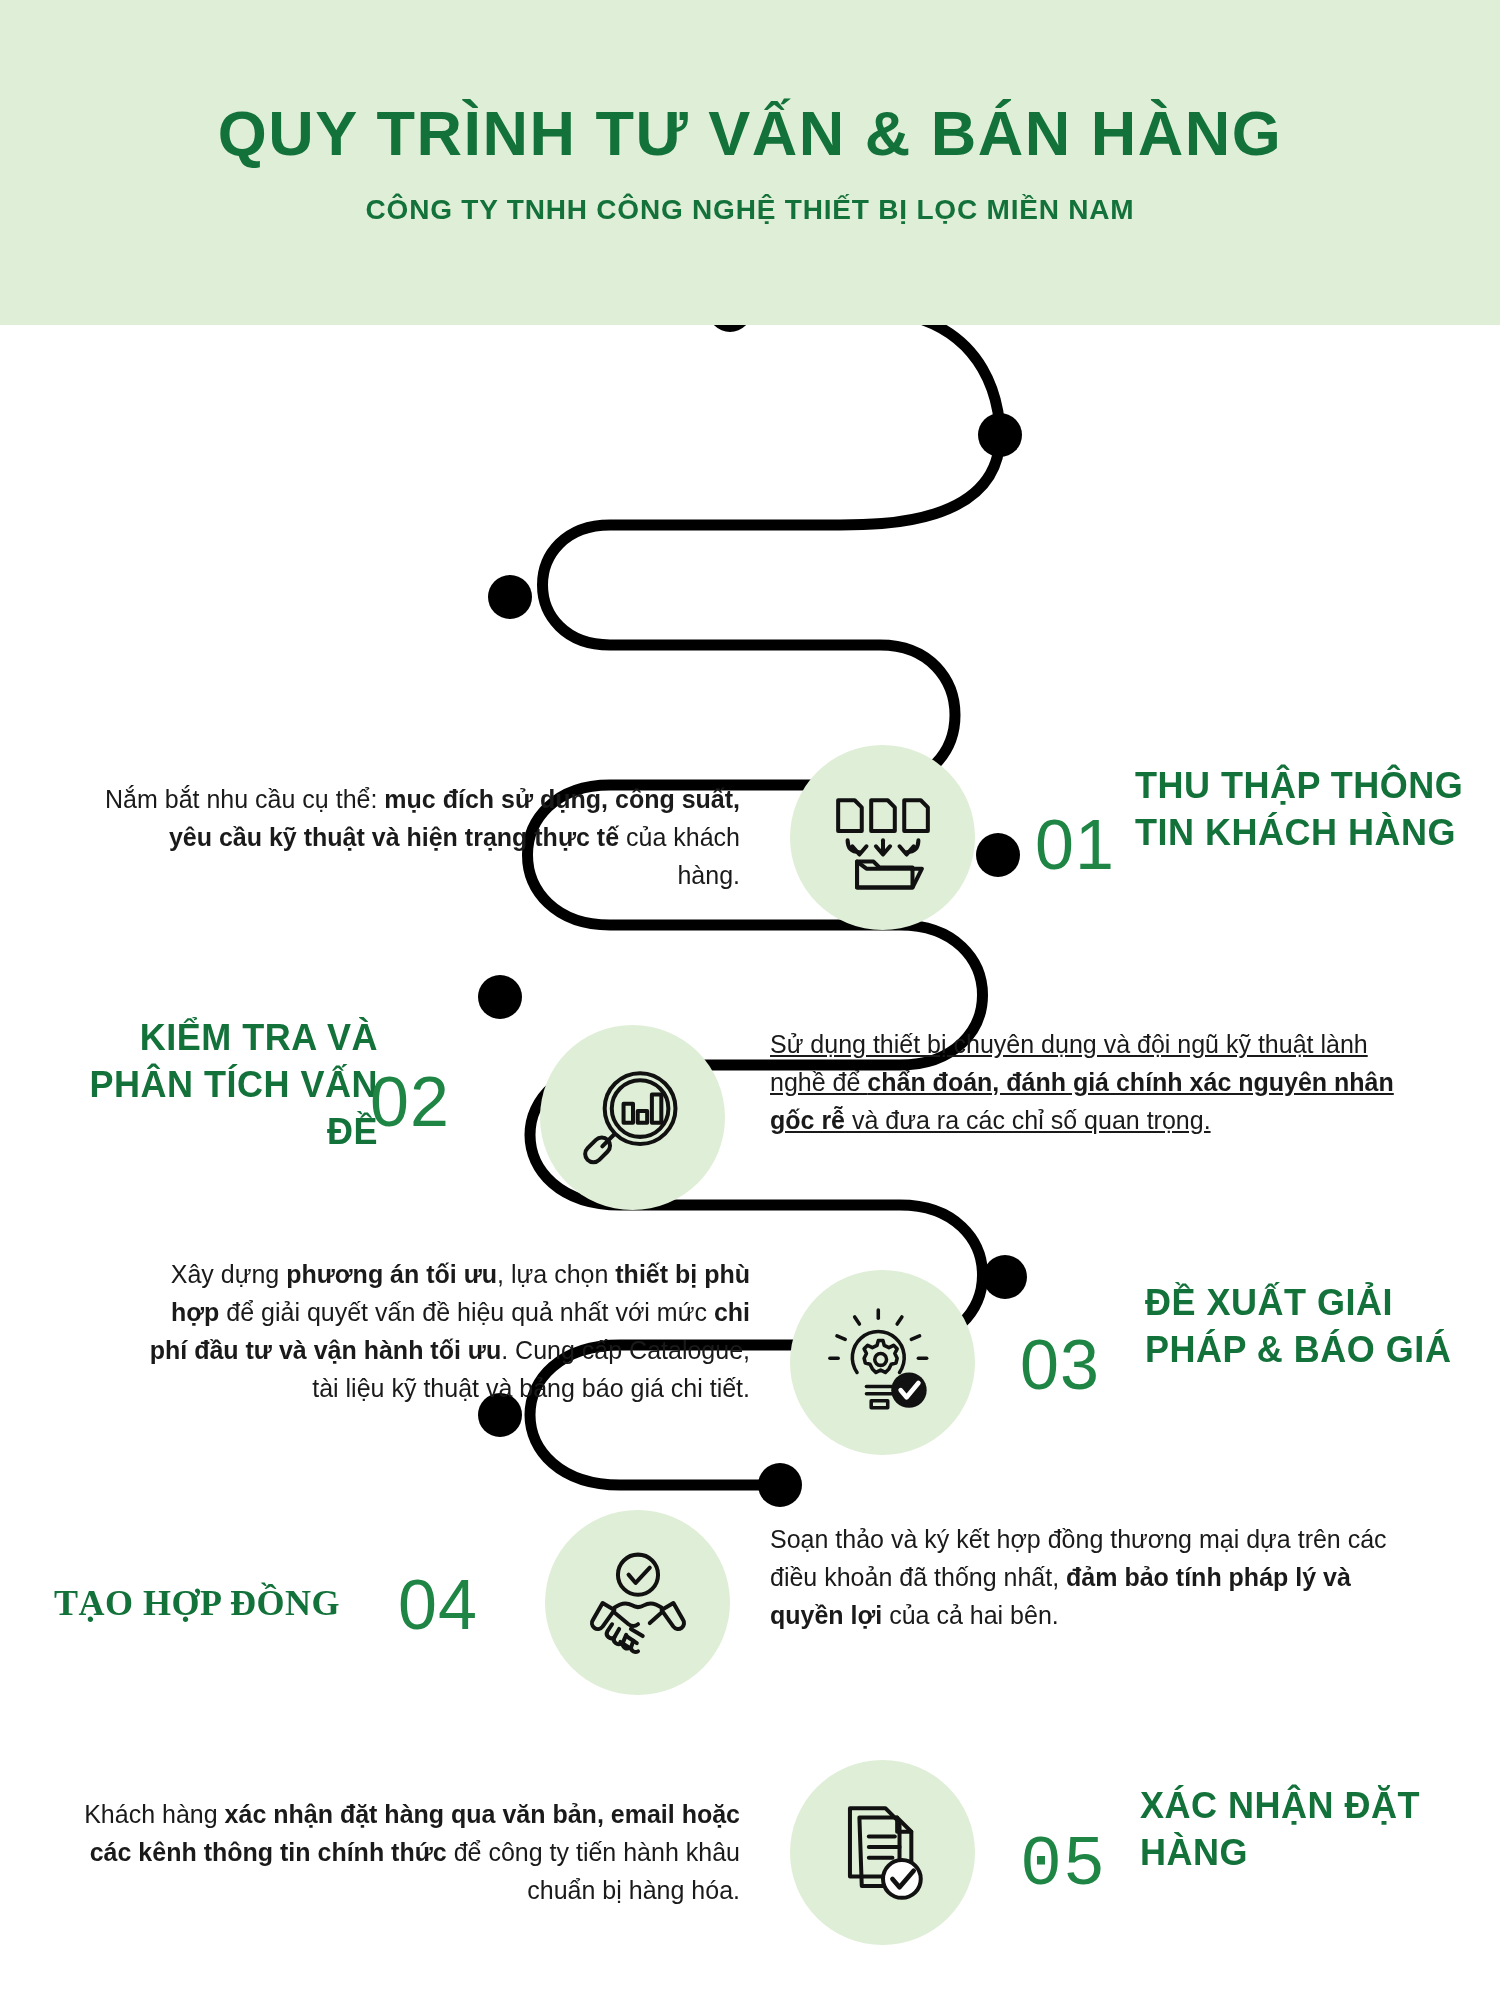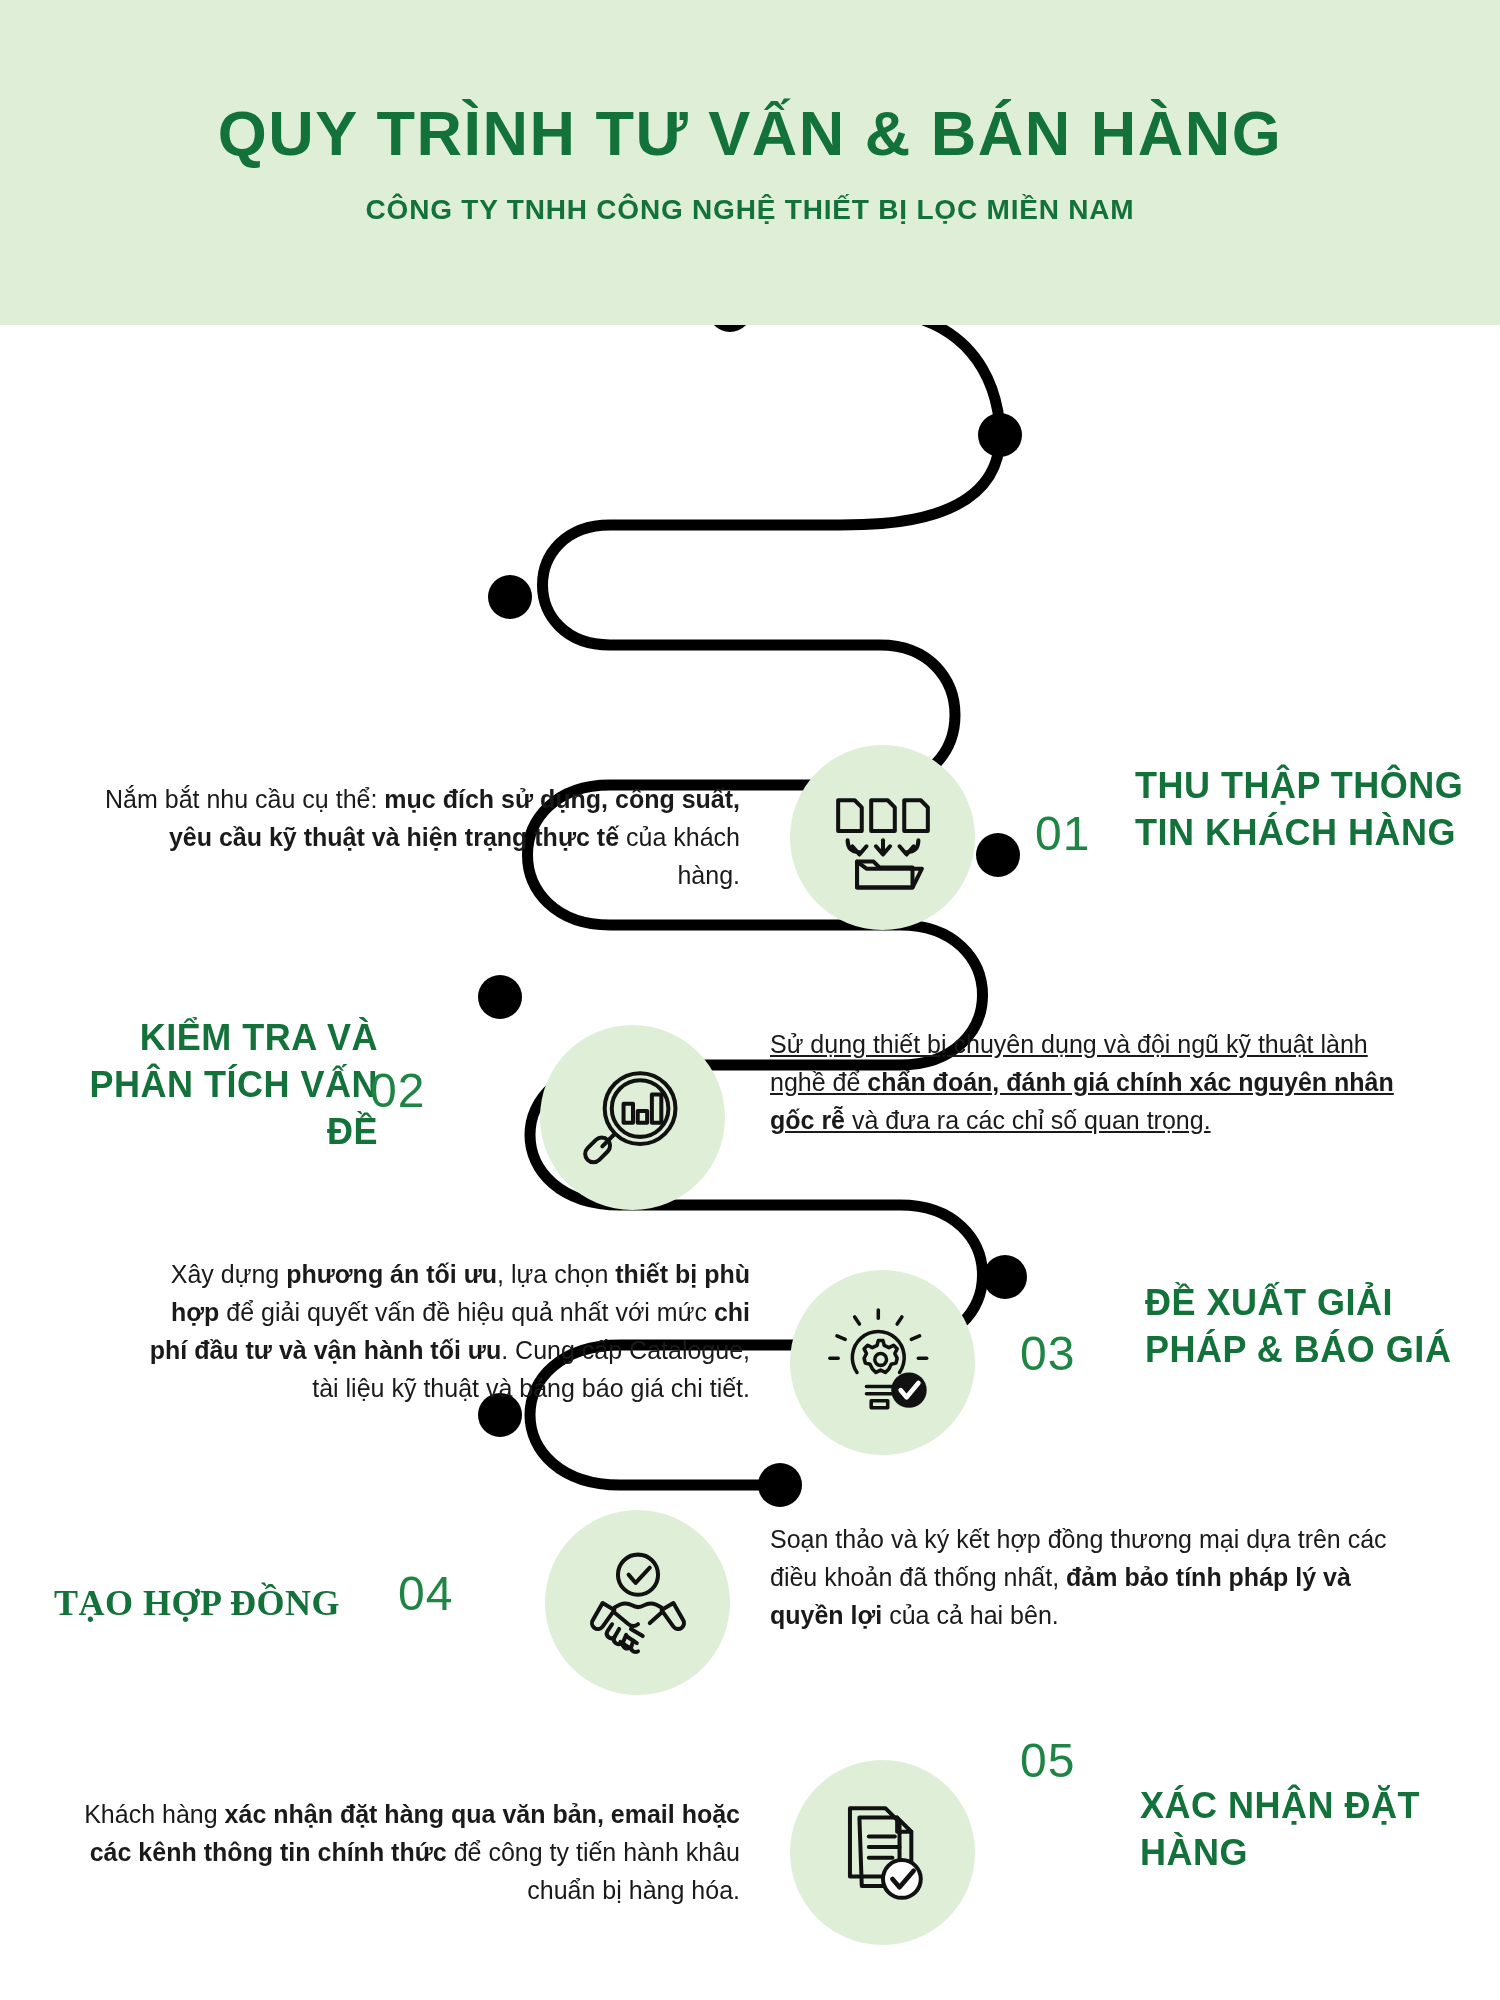--- a/index.html
+++ b/index.html
@@ -24,21 +24,21 @@
 
   .step { position:absolute; }
 
   .circle {
     position:absolute; width:185px; height:185px; border-radius:50%;
     background:#dfeed6; display:flex; align-items:center; justify-content:center;
   }
   .circle svg { width:118px; height:118px; display:block; }
 
   .num {
-    position:absolute; font-size:48px; color:#1e8544; font-weight:400;
+    position:absolute; font-size:70px; color:#1e8544; font-weight:400;
     letter-spacing:1px; line-height:1;
   }
 
   .title {
     position:absolute; font-size:36px; font-weight:bold; color:#13713a;
     line-height:1.3; letter-spacing:0.5px;
   }
   .title.left { text-align:right; }
   .title.right { text-align:left; }
 
@@ -66,21 +66,21 @@
   #s3-num   { left:1020px; top:1005px; }
   #s3-title { left:1145px; top:955px; width:320px; }
   
   #s4-body  { left:770px;  top:1195px; width:640px; }
   #s4-circle{ left:545px;  top:1185px; }
   #s4-num   { left:360px;  top:1245px;margin-left:38px; }
   #s4-title { left:30px;   top:1255px; width:310px;font-family:Liberation Serif, serif; }
   
   #s5-body  { left:80px;   top:1470px; width:660px; }
   #s5-circle{ left:790px;  top:1435px; }
-  #s5-num   { left:1020px; top:1412px; }
+  #s5-num   { left:1020px; top:1506px;font-family:Liberation Mono, monospace; }
   #s5-title { left:1140px; top:1458px; width:330px; }
 </style>
 </head>
 <body>
 
 <div class="header">
   <div class="header-title">QUY TRÌNH TƯ VẤN &amp; BÁN HÀNG</div>
   <div class="header-subtitle">CÔNG TY TNHH CÔNG NGHỆ THIẾT BỊ LỌC MIỀN NAM</div>
 </div>
 

